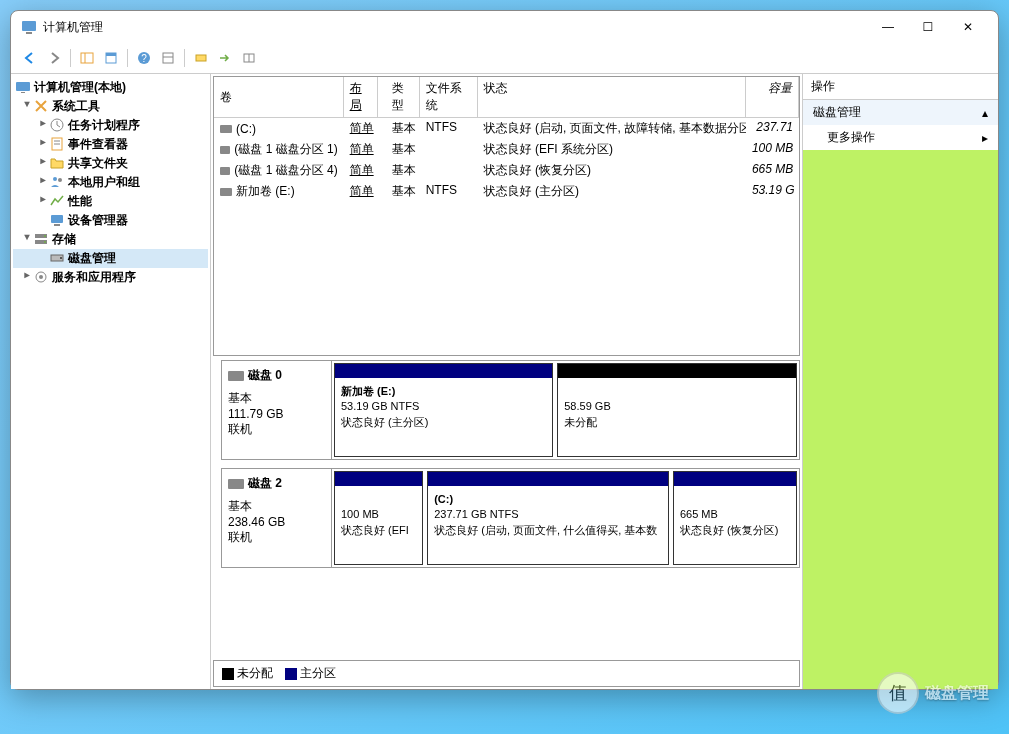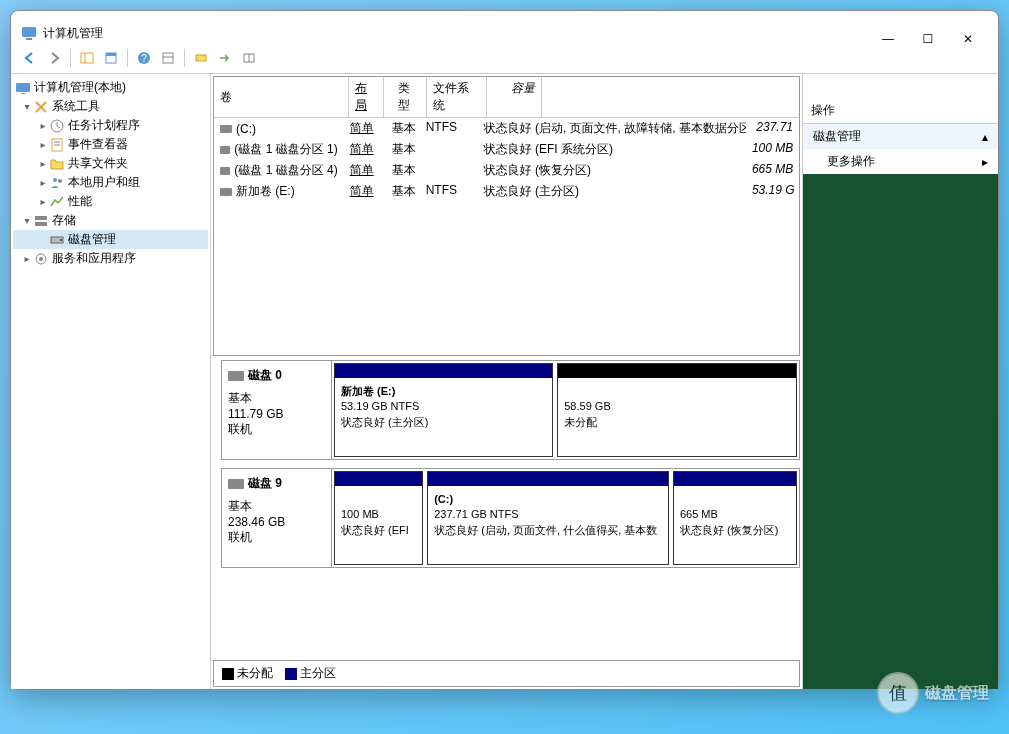--- a/index.html
+++ b/index.html
@@ -1,29 +1,29 @@
 <!DOCTYPE html>
 <html><head>
 <meta charset="utf-8">
 <style>
 * { box-sizing: border-box; margin: 0; padding: 0; }
 body { font-family: "Microsoft YaHei", "Segoe UI", sans-serif; font-size: 12px; background: linear-gradient(135deg, #87cefa 0%, #4fc3f7 100%); width: 1009px; height: 734px; overflow: hidden; }
 .window { background: #fff; border: 1px solid #888; border-radius: 8px; margin: 10px; height: 680px; display: flex; flex-direction: column; box-shadow: 0 8px 32px rgba(0,0,0,0.3); }
-.titlebar { display: flex; align-items: flex-start; padding: 14px 10px; height: 32px; }
+.titlebar { display: flex; align-items: center; padding: 6px 10px; height: 32px; }
 .titlebar .app-icon { width: 16px; height: 16px; margin-right: 6px; }
 .titlebar .title { flex: 1; }
 .titlebar .win-btn { width: 40px; height: 28px; display: flex; align-items: center; justify-content: center; cursor: pointer; }
 .menubar { display: flex; padding: 2px 8px; border-bottom: 1px solid #e0e0e0; }
 .menubar .menu-item { padding: 2px 8px; cursor: pointer; }
 .toolbar { display: flex; align-items: center; padding: 4px 8px; border-bottom: 1px solid #ccc; gap: 2px; }
 .toolbar .tbtn { width: 22px; height: 22px; display: flex; align-items: center; justify-content: center; cursor: pointer; border: 1px solid transparent; }
 .toolbar .sep { width: 1px; height: 18px; background: #ccc; margin: 0 3px; }
 .content { display: flex; flex: 1; min-height: 0; }
 .tree { width: 200px; border-right: 1px solid #ccc; padding: 4px 2px; background: #fff; overflow: auto; }
-.tree-item { display: flex; align-items: center; padding: 1px 2px; cursor: pointer; white-space: nowrap; }
+.tree-item { display: flex; padding: 1px 2px; cursor: pointer; white-space: nowrap; font-weight: bold; }
 .tree-item.selected { background: #d4e8f7; }
 .tree-icon { width: 16px; height: 16px; margin-right: 3px; flex-shrink: 0; }
 .expander { width: 12px; text-align: center; color: #666; font-size: 10px; }
 .ind { display: inline-block; }
 .mid { flex: 1; display: flex; flex-direction: column; border-right: 1px solid #ccc; min-width: 0; }
 .volumes { border: 1px solid #999; margin: 2px; }
 .vol-header { display: flex; background: #fff; border-bottom: 1px solid #ccc; }
 .vol-header > div { padding: 3px 6px; border-right: 1px solid #ccc; font-weight: normal; }
 .vol-row { display: flex; padding: 1px 0; }
 .vol-row > div { padding: 1px 6px; white-space: nowrap; overflow: hidden; }
@@ -39,21 +39,21 @@
 .disk-info { width: 110px; border-right: 1px solid #999; padding: 6px; }
 .disk-title { display: flex; align-items: center; gap: 4px; margin-bottom: 6px; }
 .disk-parts { flex: 1; display: flex; }
 .part { border: 1px solid #333; margin: 2px; display: flex; flex-direction: column; }
 .part-stripe { height: 14px; }
 .stripe-primary { background: #000080; }
 .stripe-unalloc { background: #000; }
 .part-body { padding: 6px; font-size: 11px; line-height: 1.4; }
 .legend { border: 1px solid #999; margin: 2px; padding: 4px 8px; display: flex; gap: 12px; align-items: center; }
 .leg-sw { width: 12px; height: 12px; display: inline-block; margin-right: 3px; vertical-align: middle; }
-.actions { width: 195px; background: #14532d; margin-top: 24px; }
+.actions { width: 195px; background: #bef264; }
 .actions-hdr { background: #fff; padding: 4px 8px; font-weight:normal; border-bottom: 1px solid #ccc; }
 .actions-row { padding: 4px 10px; display: flex; justify-content: space-between; align-items: center; cursor: pointer; background:#eef5fc; }
 .actions-row.sub { padding-left: 24px; background:#fff; }
 .watermark { position: fixed; right: 20px; bottom: 20px; opacity: 0.6; display:flex; align-items:center; gap:6px; }
 .watermark-circle { width:42px; height:42px; border-radius:50%; background:#fff; border:2px solid #ccc; display:flex; align-items:center; justify-content:center; font-size:18px; }
 </style>
 </head>
 <body>
 
 <div class="window">
@@ -181,20 +181,28 @@
       </div>
       <div class="tree-item">
         <span class="ind" style="width:22px"></span>
           <span class="expander">▸</span>
         <svg class="tree-icon" viewBox="0 0 16 16">
             <path d="M2 12 L6 6 L9 9 L14 3" stroke="#70ad47" fill="none" stroke-width="1.5"></path>
           </svg>
         <span>性能</span>
       </div>
       <div class="tree-item">
+        <span class="ind" style="width:34px"></span>
+        <svg class="tree-icon" viewBox="0 0 16 16">
+            <rect x="2" y="3" width="12" height="8" fill="#5b9bd5" rx="1"></rect>
+            <rect x="5" y="12" width="6" height="2" fill="#888"></rect>
+          </svg>
+        <span>设备管理器</span>
+      </div>
+      <div class="tree-item">
         <span class="ind" style="width:6px"></span>
           <span class="expander">▾</span>
         <svg class="tree-icon" viewBox="0 0 16 16">
             <rect x="2" y="3" width="12" height="4" fill="#888"></rect>
             <rect x="2" y="9" width="12" height="4" fill="#888"></rect>
             <circle cx="12" cy="5" r="1" fill="#70ad47"></circle>
             <circle cx="12" cy="11" r="1" fill="#70ad47"></circle>
           </svg>
         <span>存储</span>
       </div>
@@ -217,20 +225,21 @@
       </div>
     </div>
 
     <div class="mid">
       <div class="volumes" style="height:280px; overflow:hidden;">
         <div class="vol-header">
           <div class="c-name">卷</div>
           <div class="c-layout">布局</div>
           <div class="c-type">类型</div>
           <div class="c-fs">文件系统</div>
+          <div class="c-status">状态</div>
           <div class="c-cap">容量</div>
         </div>
         <div class="vol-row">
           <div class="c-name">
               <span class="disk-icon"></span>
               <span>(C:)</span>
             </div>
           <div class="c-layout">简单</div>
           <div class="c-type">基本</div>
           <div class="c-fs">NTFS</div>
@@ -300,21 +309,21 @@
                 <span>未分配</span>
               </div>
             </div>
           </div>
         </div>
 
         <div class="disk-block">
           <div class="disk-info">
             <div class="disk-title">
                 <span class="disk-icon" style="width:16px;height:10px"></span>
-                <b>磁盘 9</b>
+                <b>磁盘 2</b>
               </div>
             <div>基本</div>
             <div>238.46 GB</div>
             <div>联机</div>
           </div>
           <div class="disk-parts">
             <div class="part" style="flex:20">
               <div class="part-stripe stripe-primary"></div>
               <div class="part-body">
                 <br>

